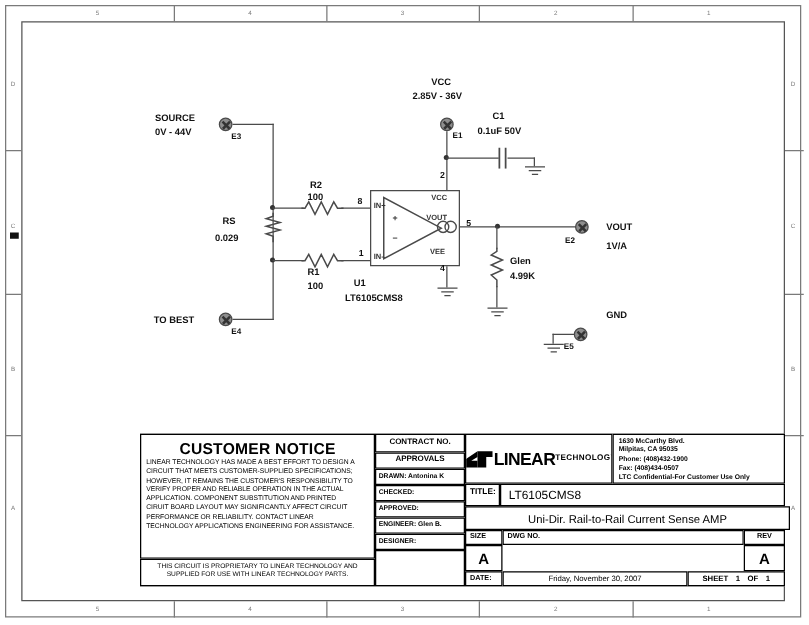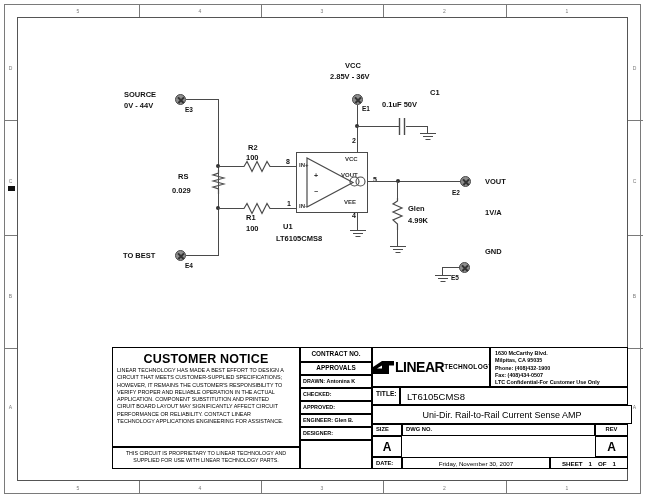--- a/index.html
+++ b/index.html
@@ -208,29 +208,29 @@
     <line x1="3.5" y1="0" x2="3.5" y2="17" stroke="#4a4a4a" stroke-width="1.4"></line>
     <line x1="8.5" y1="0" x2="8.5" y2="17" stroke="#4a4a4a" stroke-width="1.4"></line>
   </svg>
   <div class="wire wire-h" style="left:406px;top:126px;width:22px;"></div>
   <div class="wire wire-v" style="left:427px;top:126px;height:7px;"></div>
   <div class="gnd" style="left:419px;top:133px;">
       <i></i>
       <i></i>
       <i></i>
     </div>
-  <div class="lbl" style="left:394px;top:88px;margin-left:36px;">C1</div>
+  <div class="lbl" style="left:394px;top:88px;">C1</div>
   <div class="lbl" style="left:382px;top:100px;">0.1uF 50V</div>
 
   <div class="wire wire-h" style="left:368px;top:181px;width:97px;"></div>
   <div class="junction" style="left:396px;top:179px;"></div>
   <div class="term" style="left:460px;top:176px;"></div>
   <div class="lbl sm" style="left:452px;top:188px;">E2</div>
   <div class="lbl" style="left:485px;top:177px;">VOUT</div>
-  <div class="lbl" style="left:485px;top:208px;">1V/A</div>
+  <div class="lbl" style="left:485px;top:192px;">1V/A</div>
 
   <div class="wire wire-v" style="left:397px;top:181px;height:18px;"></div>
   <svg style="position:absolute;left:391px;top:198px;width:14px;height:32px;">
     <polyline points="6.5,0 6.5,3 2,6 11,10 2,14 11,18 2,22 6.5,26 6.5,32" fill="none" stroke="#4a4a4a" stroke-width="1.2"></polyline>
   </svg>
   <div class="wire wire-v" style="left:397px;top:229px;height:17px;"></div>
   <div class="gnd" style="left:389px;top:246px;">
       <i></i>
       <i></i>
       <i></i>

